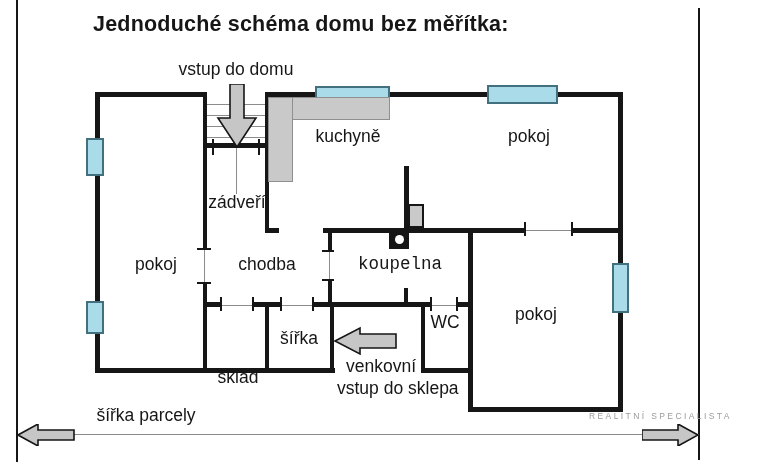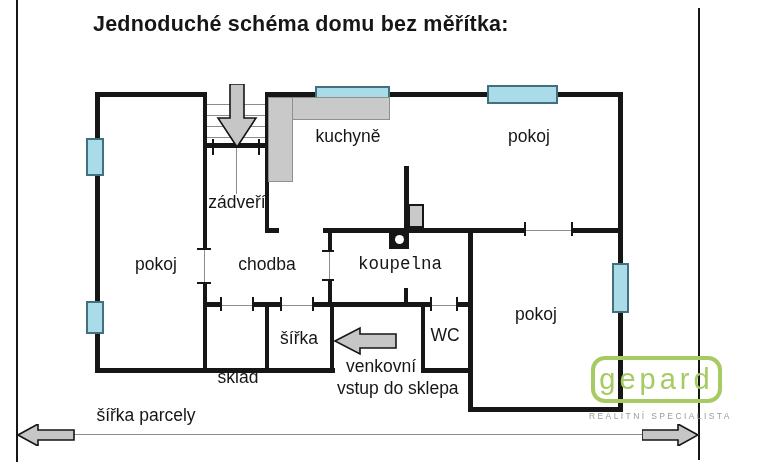--- a/index.html
+++ b/index.html
@@ -122,23 +122,21 @@
         </svg>
       </div>
       <div class="room-label" style="left: 156px; top: 265px;">pokoj</div>
       <div class="room-label" style="left: 348px; top: 137px;">kuchyně</div>
       <div class="room-label" style="left: 529px; top: 137px;">pokoj</div>
       <div class="room-label" style="left: 237px; top: 203px;">zádveří</div>
       <div class="room-label" style="left: 267px; top: 265px;">chodba</div>
       <div class="room-label" style="left: 400px; top: 265px; font-family: Liberation Mono, monospace;">koupelna</div>
       <div class="room-label" style="left: 238px; top: 340px; margin-top: 38px;">sklad</div>
       <div class="room-label" style="left: 299px; top: 339px;">šířka</div>
-      <div class="room-label" style="left: 445px; top: 336px;">WC</div>
+      <div class="room-label" style="left: 445px; top: 323px;">WC</div>
       <div class="room-label" style="left: 536px; top: 315px;">pokoj</div>
+      <div class="note-label" style="left: 236px; top: 70px;">vstup do domu</div>
       <div class="note-label note-left" style="left: 346px; top: 367px;">venkovní</div>
       <div class="note-label" style="left: 146px; top: 416px;">šířka parcely</div>
       <div class="note-label note-left" style="left: 337px; top: 389px;">vstup do sklepa</div>
     </div>
-  <div id="logo">
-    <span id="logo-text">gepard</span>
-  </div>
   <div id="logo-tagline">REALITNÍ SPECIALISTA</div>
 </div>
 
 </body></html>

